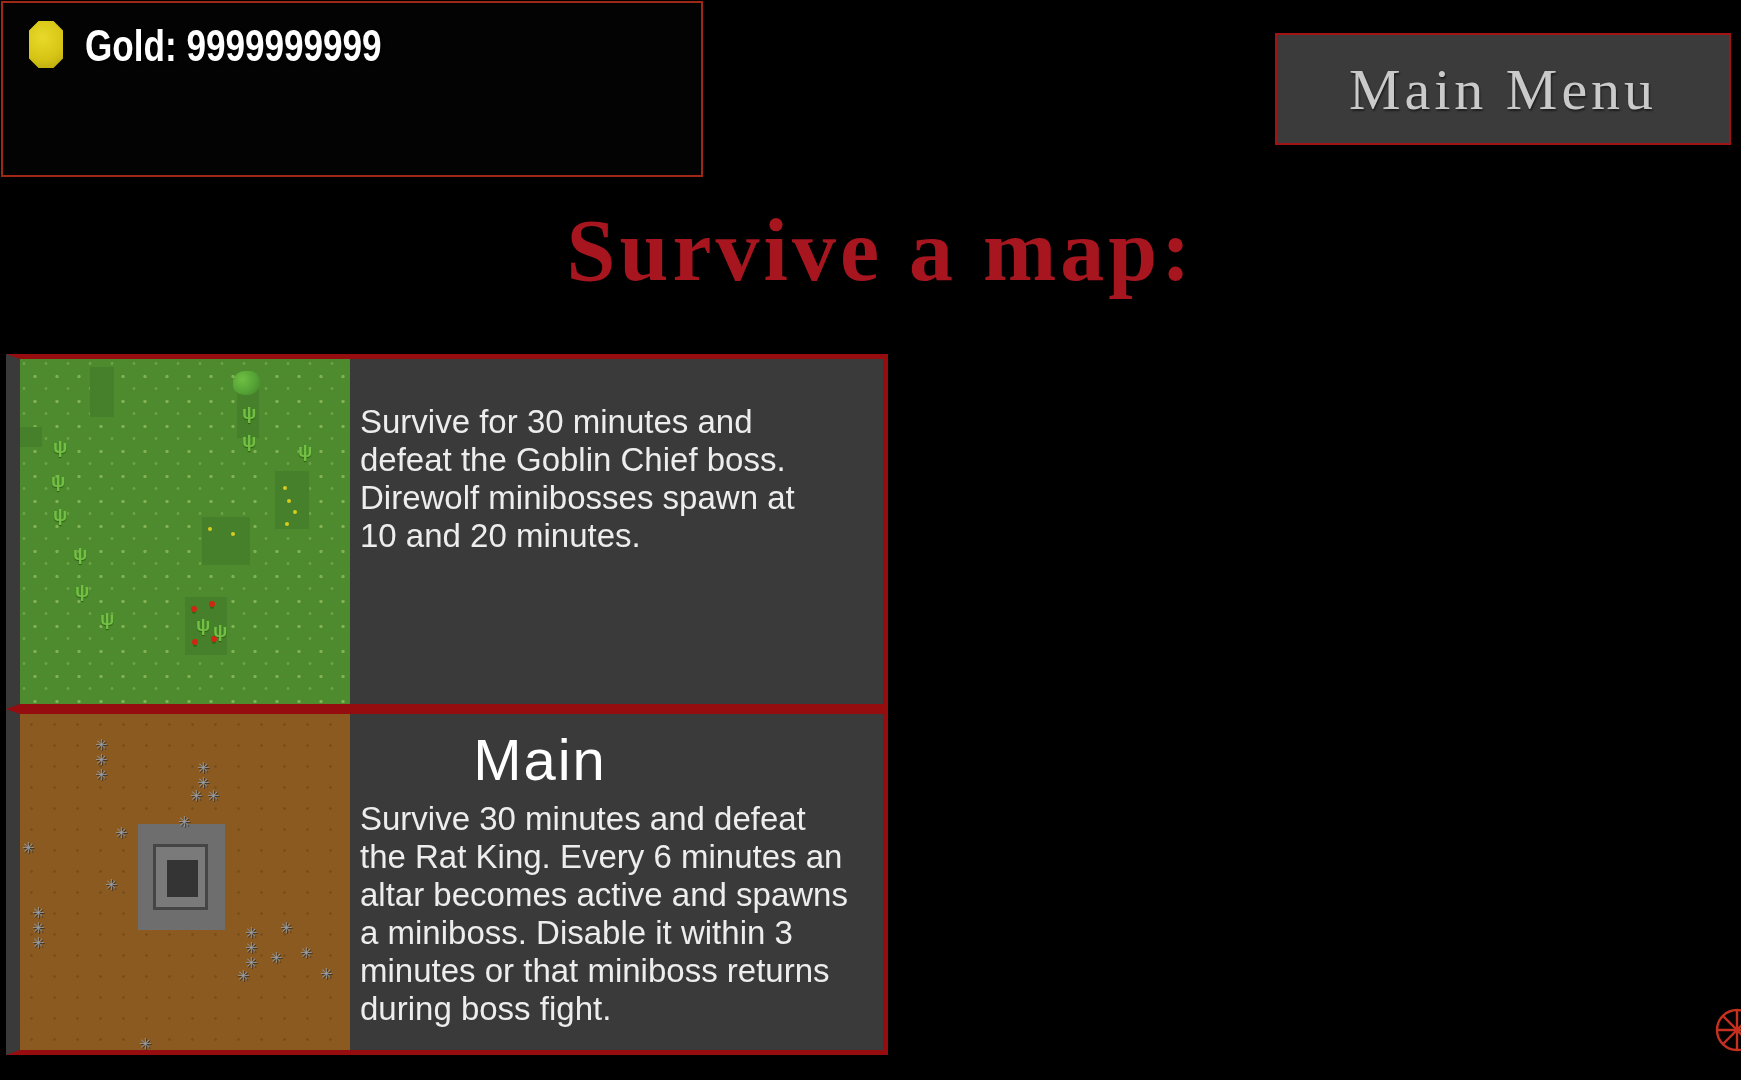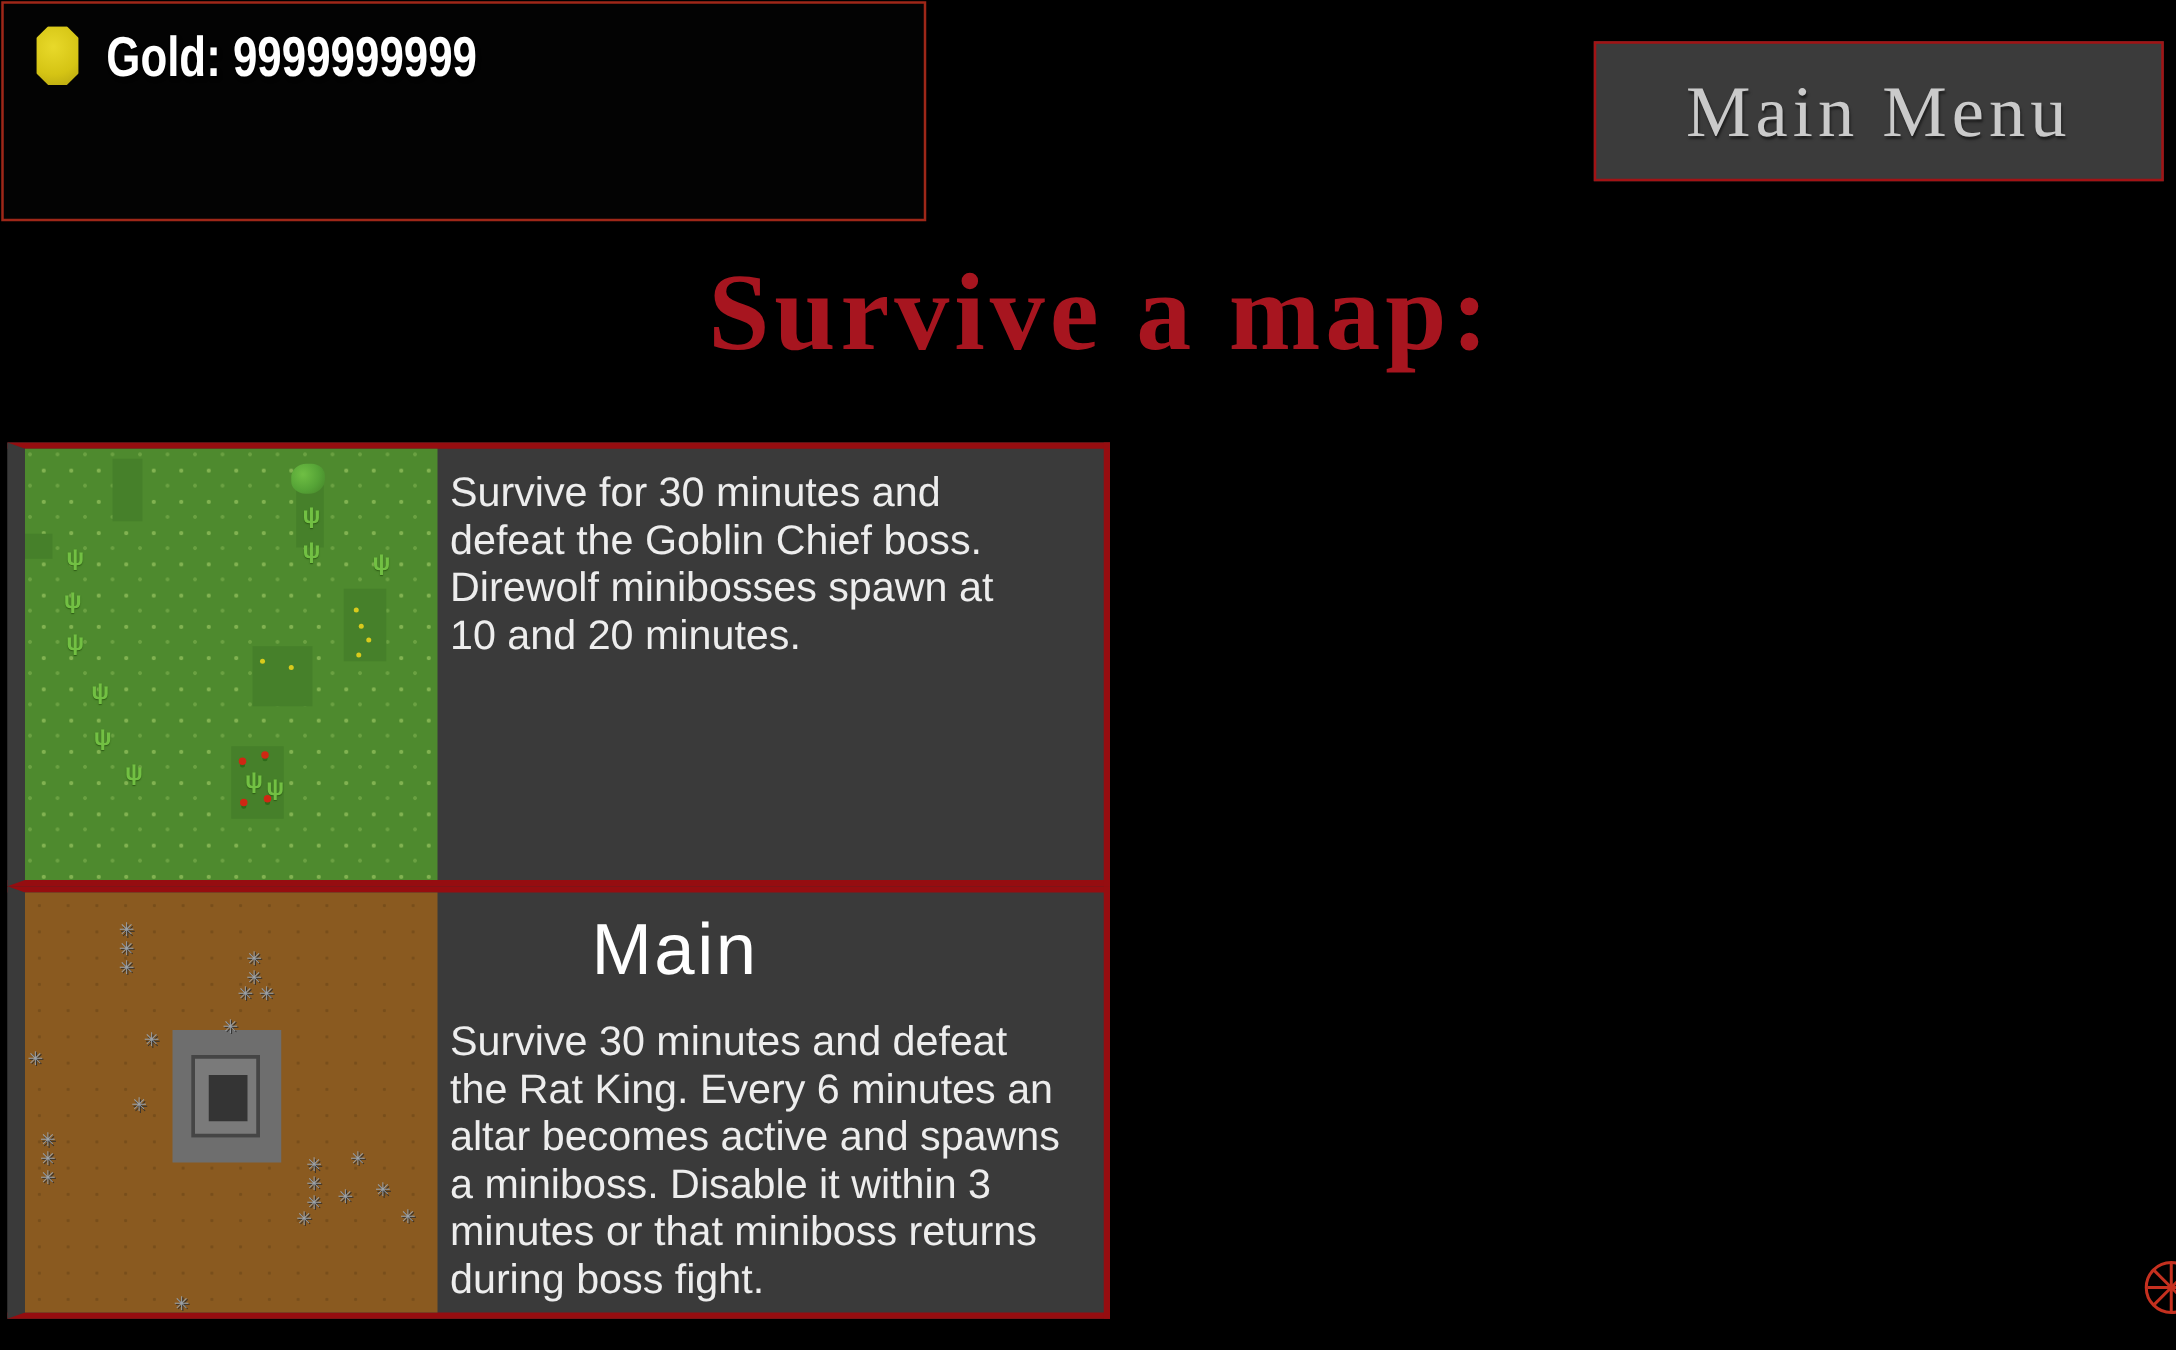--- a/index.html
+++ b/index.html
@@ -10,21 +10,20 @@
     overflow:hidden;
     font-family:"Liberation Sans",sans-serif;
   }
 
   
   .gold-box{
     position:absolute;left:1px;top:1px;
     width:698px;height:172px;
     border:2px solid #9e2718;
     background:#030303;
-    padding-left:38px;
   }
   .coin{
     position:absolute;left:26px;top:18px;
     width:34px;height:47px;
     background:radial-gradient(circle at 40% 35%, #e8d92a 0%, #d5c414 60%, #b5a410 100%);
     clip-path:polygon(28% 0,72% 0,100% 20%,100% 80%,72% 100%,28% 100%,0 80%,0 20%);
   }
   .gold-text{
     position:absolute;left:82px;top:17px;
     font-size:45px;font-weight:bold;color:#ffffff;
@@ -81,25 +80,25 @@
     background-image:radial-gradient(circle, rgba(55,35,8,.22) 1px, transparent 1.6px);
     background-size:23px 21px;
   }
   .panel{flex:1;box-sizing:border-box;padding:14px 0 0 10px;position:relative;}
   .map-title{
     width:360px;text-align:center;
     font-size:58px;line-height:64px;letter-spacing:2px;
     color:#ffffff;
   }
   .map-desc{
-    margin-top:2px;
+    margin-top:30px;
     font-size:33px;line-height:38px;
     color:#ededed;white-space:pre-line;
   }
-  .card-cave .map-desc{margin-top:22px;}
+  .card-cave .map-desc{margin-top:8px;}
 
   
   .patch{position:absolute;background:#46802a;}
   .bush{
     position:absolute;border-radius:45% 40% 48% 42%;
     background:radial-gradient(circle at 35% 35%, #6fbf44 0%, #55a336 55%, #448128 100%);
   }
   .tuft{position:absolute;font-size:19px;line-height:1;color:#72c043;font-weight:bold;
         text-shadow:0 1px 1px #2c5a14;}
   .ydot{position:absolute;width:4px;height:4px;border-radius:50%;background:#d9ca1c;}

